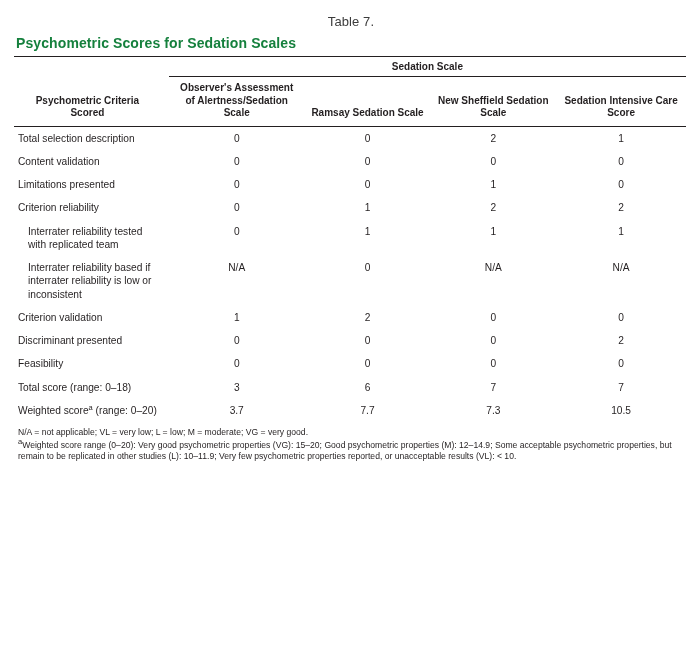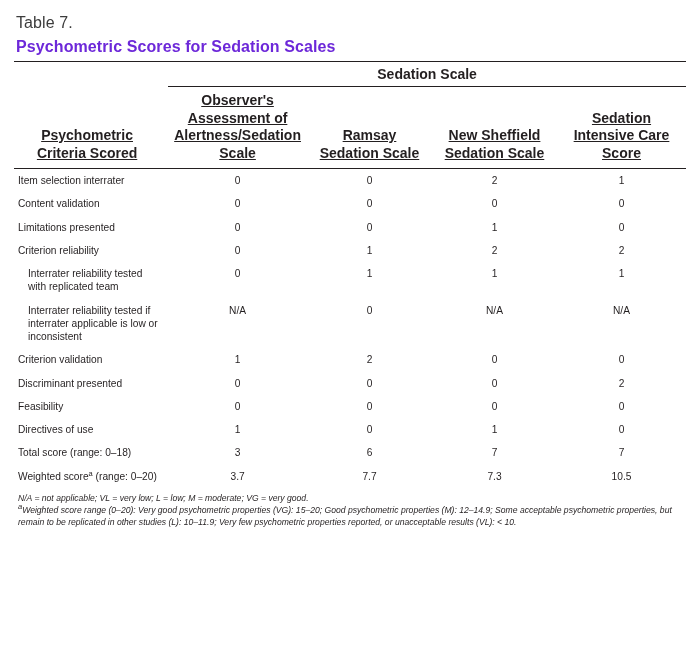--- a/index.html
+++ b/index.html
@@ -15,62 +15,62 @@
     -webkit-font-smoothing: antialiased;
   }
   .page {
     width: 700px;
     height: 653px;
     box-sizing: border-box;
     padding: 10px 14px 0 14px;
     position: relative;
   }
   .table-label {
-    font-size: 16px;
+    font-size: 13px;
     color: #3c3c3c;
     margin: 4px 0 6px 2px;
     letter-spacing: .1px;
+    text-align: center;
   }
   .table-title {
-    font-size: 16px;
+    font-size: 14px;
     font-weight: bold;
-    color: #6d28d9;
+    color: #15803d;
     margin: 0 0 5px 2px;
     letter-spacing: .1px;
   }
   table.psy {
     width: 100%;
     border-collapse: collapse;
     font-size: 10.2px;
   }
   .rule-top {
     border-top: 1.4px solid #231f20;
   }
   .rule-bottom {
     border-bottom: 1.4px solid #231f20;
   }
   
   .grouphead {
     text-align: center;
-    font-size: 14px;
+    font-size: 10px;
     font-weight: bold;
     padding: 4px 0 4px 0;
     border-bottom: .8px solid #231f20;
   }
   .grouphead-empty {
     border-bottom: none;
   }
   .colhead {
     text-align: center;
     vertical-align: bottom;
     font-weight: bold;
-    font-size: 14px;
+    font-size: 10px;
     line-height: 1.25;
     padding: 5px 6px 6px 6px;
-    text-decoration: underline;
   }
   .colhead.first {
     text-align: left;
     padding-left: 4px;
     vertical-align: bottom;
   }
   .head-sep {
     border-bottom: 1.2px solid #231f20;
   }
   td.crit {
@@ -100,21 +100,20 @@
     font-size: 7.5px;
     vertical-align: super;
     line-height: 0;
   }
   .footnotes {
     margin-top: 5px;
     font-size: 8.6px;
     line-height: 1.35;
     color: #231f20;
     padding: 0 2px 0 4px;
-    font-style: italic;
   }
   .footnotes p {
     margin: 0 0 1px 0;
   }
 </style>
 </head>
 <body>
 
 <div class="page">
 
@@ -143,21 +142,21 @@
         <td class="colhead head-sep">Observer's Assessment of Alertness/Sedation Scale</td>
         <td class="colhead head-sep">Ramsay Sedation Scale</td>
         <td class="colhead head-sep">New Sheffield Sedation Scale</td>
         <td class="colhead head-sep">Sedation Intensive Care Score</td>
       </tr>
     </thead>
     <tbody>
 
       <tr>
         <td class="crit">
-            <span class="hang">Item selection interrater</span>
+            <span class="hang">Total selection description</span>
           </td>
         <td class="val">0</td>
         <td class="val">0</td>
         <td class="val">2</td>
         <td class="val">1</td>
       </tr>
 
       <tr>
         <td class="crit">
             <span class="hang">Content validation</span>
@@ -193,21 +192,21 @@
             <span class="indent">Interrater reliability tested with replicated team</span>
           </td>
         <td class="val">0</td>
         <td class="val">1</td>
         <td class="val">1</td>
         <td class="val">1</td>
       </tr>
 
       <tr>
         <td class="crit">
-            <span class="indent">Interrater reliability tested if interrater applicable is low or inconsistent</span>
+            <span class="indent">Interrater reliability based if interrater reliability is low or inconsistent</span>
           </td>
         <td class="val">N/A</td>
         <td class="val">0</td>
         <td class="val">N/A</td>
         <td class="val">N/A</td>
       </tr>
 
 
       <tr>
         <td class="crit">
@@ -232,29 +231,20 @@
       <tr>
         <td class="crit">
             <span class="hang">Feasibility</span>
           </td>
         <td class="val">0</td>
         <td class="val">0</td>
         <td class="val">0</td>
         <td class="val">0</td>
       </tr>
 
-      <tr>
-        <td class="crit">
-            <span class="hang">Directives of use</span>
-          </td>
-        <td class="val">1</td>
-        <td class="val">0</td>
-        <td class="val">1</td>
-        <td class="val">0</td>
-      </tr>
 
 
       <tr>
         <td class="crit">
             <span class="hang">Total score (range: 0–18)</span>
           </td>
         <td class="val">3</td>
         <td class="val">6</td>
         <td class="val">7</td>
         <td class="val">7</td>

